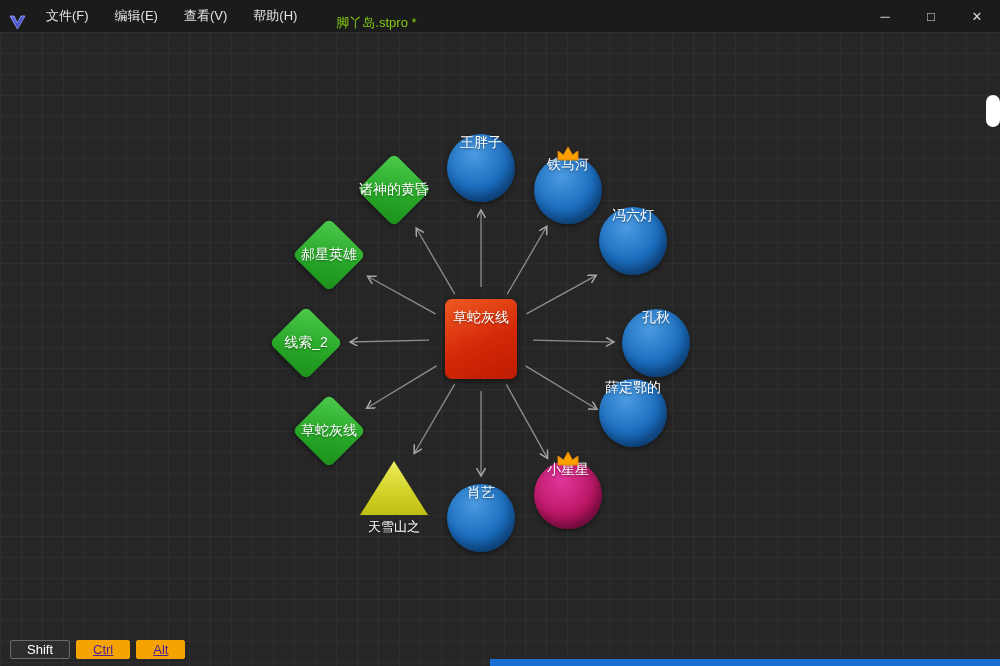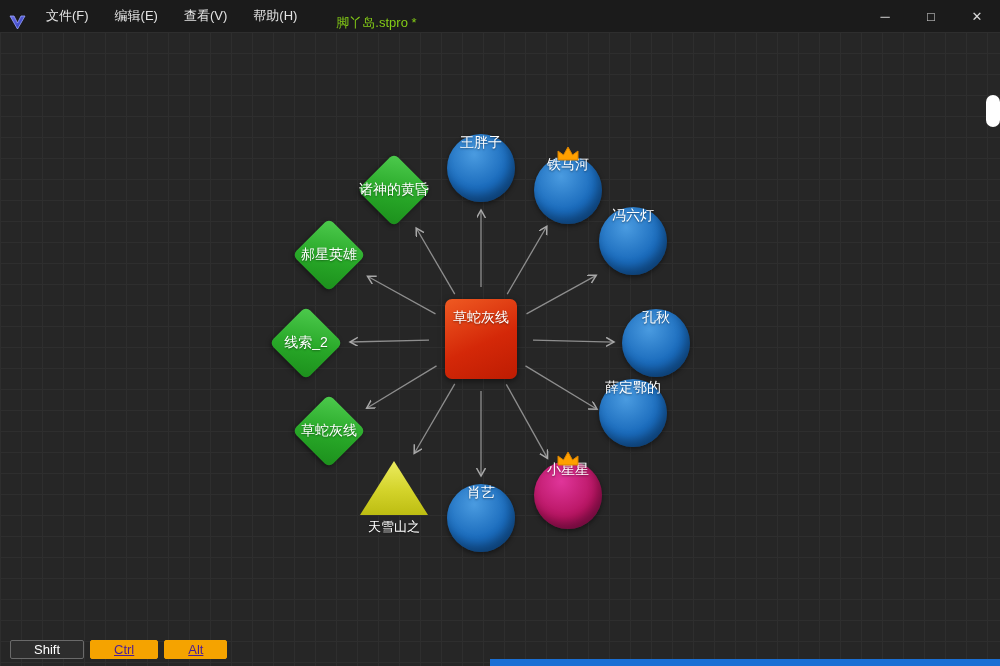--- a/index.html
+++ b/index.html
@@ -45,21 +45,21 @@
   .crown { position:absolute; top:-11px; left:50%; transform:translateX(-50%); z-index:2; }
 
   
   .vscroll-thumb { position:absolute; right:0; top:63px; width:14px; height:32px;
     background:#ffffff; border-radius:7px; }
   .hscroll-thumb { position:absolute; bottom:0; left:490px; width:510px; height:7px;
     background:#1a6fd4; }
 
   
   .modifiers { position:absolute; left:10px; bottom:7px; display:flex; gap:6px; font-size:13px; }
-  .mod { padding:1px 23px; border-radius:2px; cursor:default; }
+  .mod { padding:1px 16px; border-radius:2px; cursor:default; }
   .mod-dark   { background:#2d2d2d; color:#ffffff; border:1px solid #6a6a6a; }
   .mod-orange { background:#f5a300; color:#4c1d95; border:1px solid #f5a300;text-decoration:underline; }
 </style>
 </head>
 <body>
 
 <div class="titlebar">
   <span class="logo">
     <svg width="19" height="19" viewBox="0 0 19 19">
       <defs>

